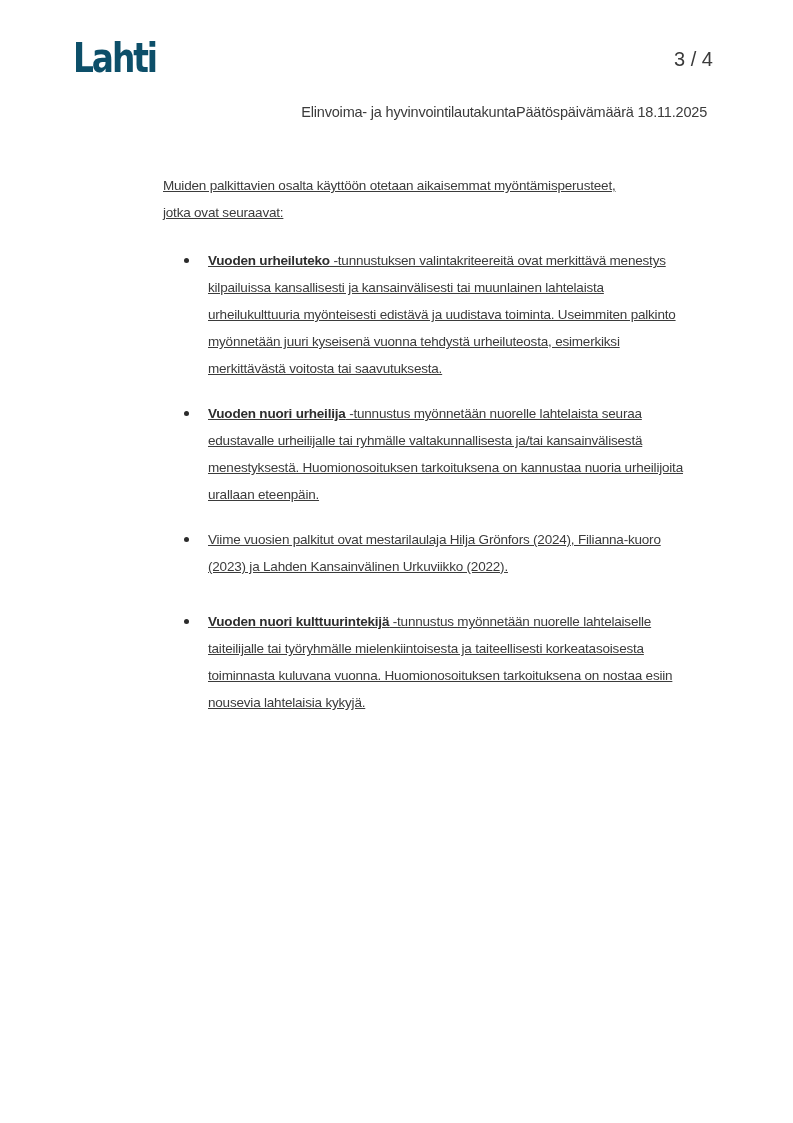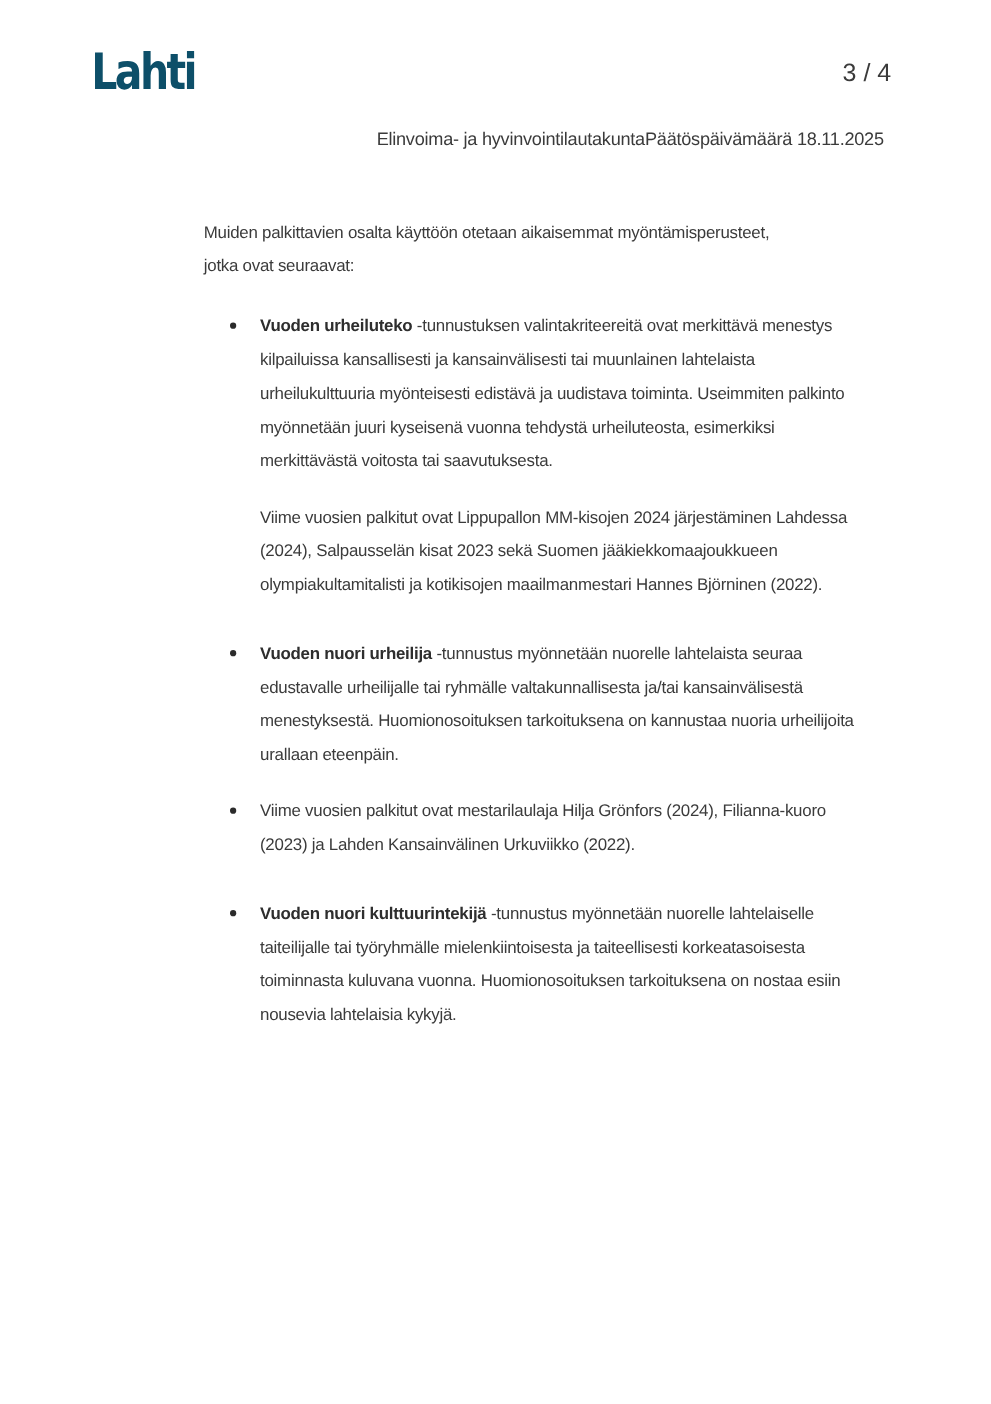--- a/index.html
+++ b/index.html
@@ -45,20 +45,21 @@
   }
   .content {
     position: absolute;
     left: 163px;
     top: 172px;
     width: 590px;
     font-size: 13.5px;
     letter-spacing: -0.2px;
     line-height: 27px;
     color: #3b3b3b;
+    text-decoration: underline;
   }
   .intro {
     white-space: pre-line;
     margin-bottom: 21px;
   }
   ul.bullets {
     list-style: none;
   }
   ul.bullets > li {
     position: relative;
@@ -110,23 +111,20 @@
 
     <ul class="bullets">
 
       <li>
         <span class="dot"></span>
         <p class="bullet-body"><b class="bullet-title">Vuoden urheiluteko</b><span class="bullet-rest"> -tunnustuksen valintakriteereitä ovat merkittävä menestys
 kilpailuissa kansallisesti ja kansainvälisesti tai muunlainen lahtelaista
 urheilukulttuuria myönteisesti edistävä ja uudistava toiminta. Useimmiten palkinto
 myönnetään juuri kyseisenä vuonna tehdystä urheiluteosta, esimerkiksi
 merkittävästä voitosta tai saavutuksesta.</span></p>
-        <p class="followup">Viime vuosien palkitut ovat Lippupallon MM-kisojen 2024 järjestäminen Lahdessa
-(2024), Salpausselän kisat 2023 sekä Suomen jääkiekkomaajoukkueen
-olympiakultamitalisti ja kotikisojen maailmanmestari Hannes Björninen (2022).</p>
       </li>
 
       <li>
         <span class="dot"></span>
         <p class="bullet-body"><b class="bullet-title">Vuoden nuori urheilija</b><span class="bullet-rest"> -tunnustus myönnetään nuorelle lahtelaista seuraa
 edustavalle urheilijalle tai ryhmälle valtakunnallisesta ja/tai kansainvälisestä
 menestyksestä. Huomionosoituksen tarkoituksena on kannustaa nuoria urheilijoita
 urallaan eteenpäin.</span></p>
       </li>
 

